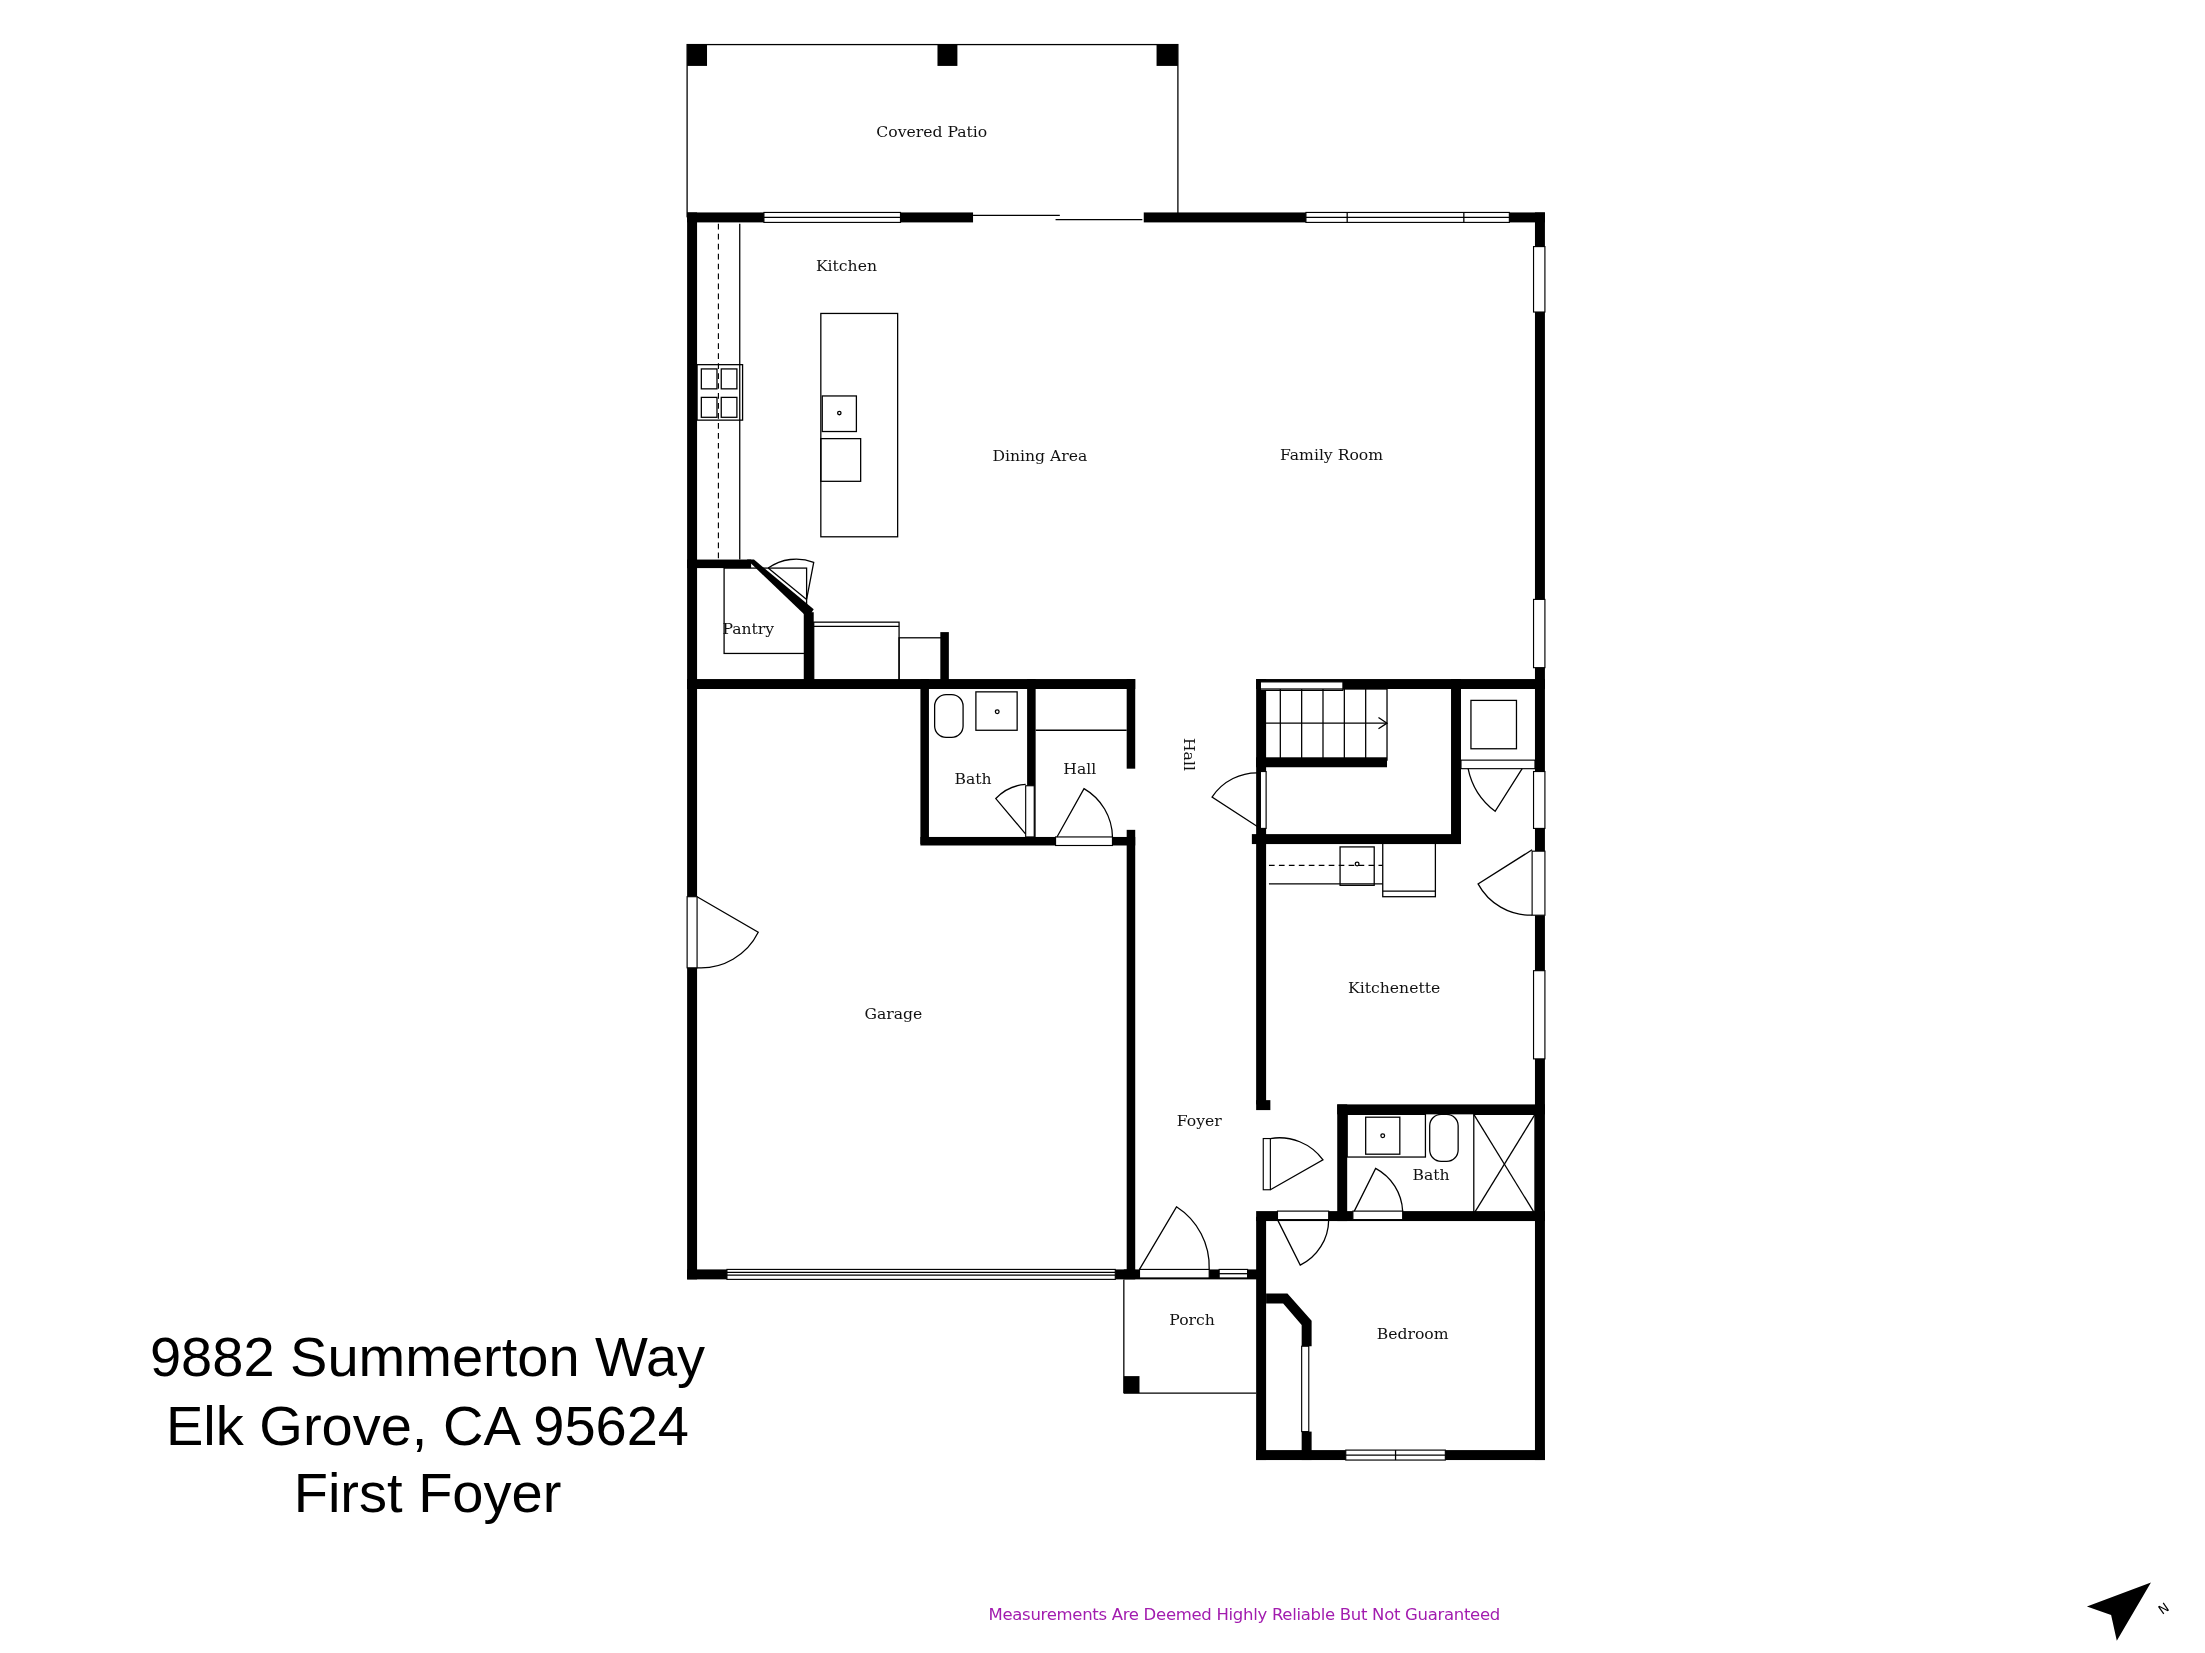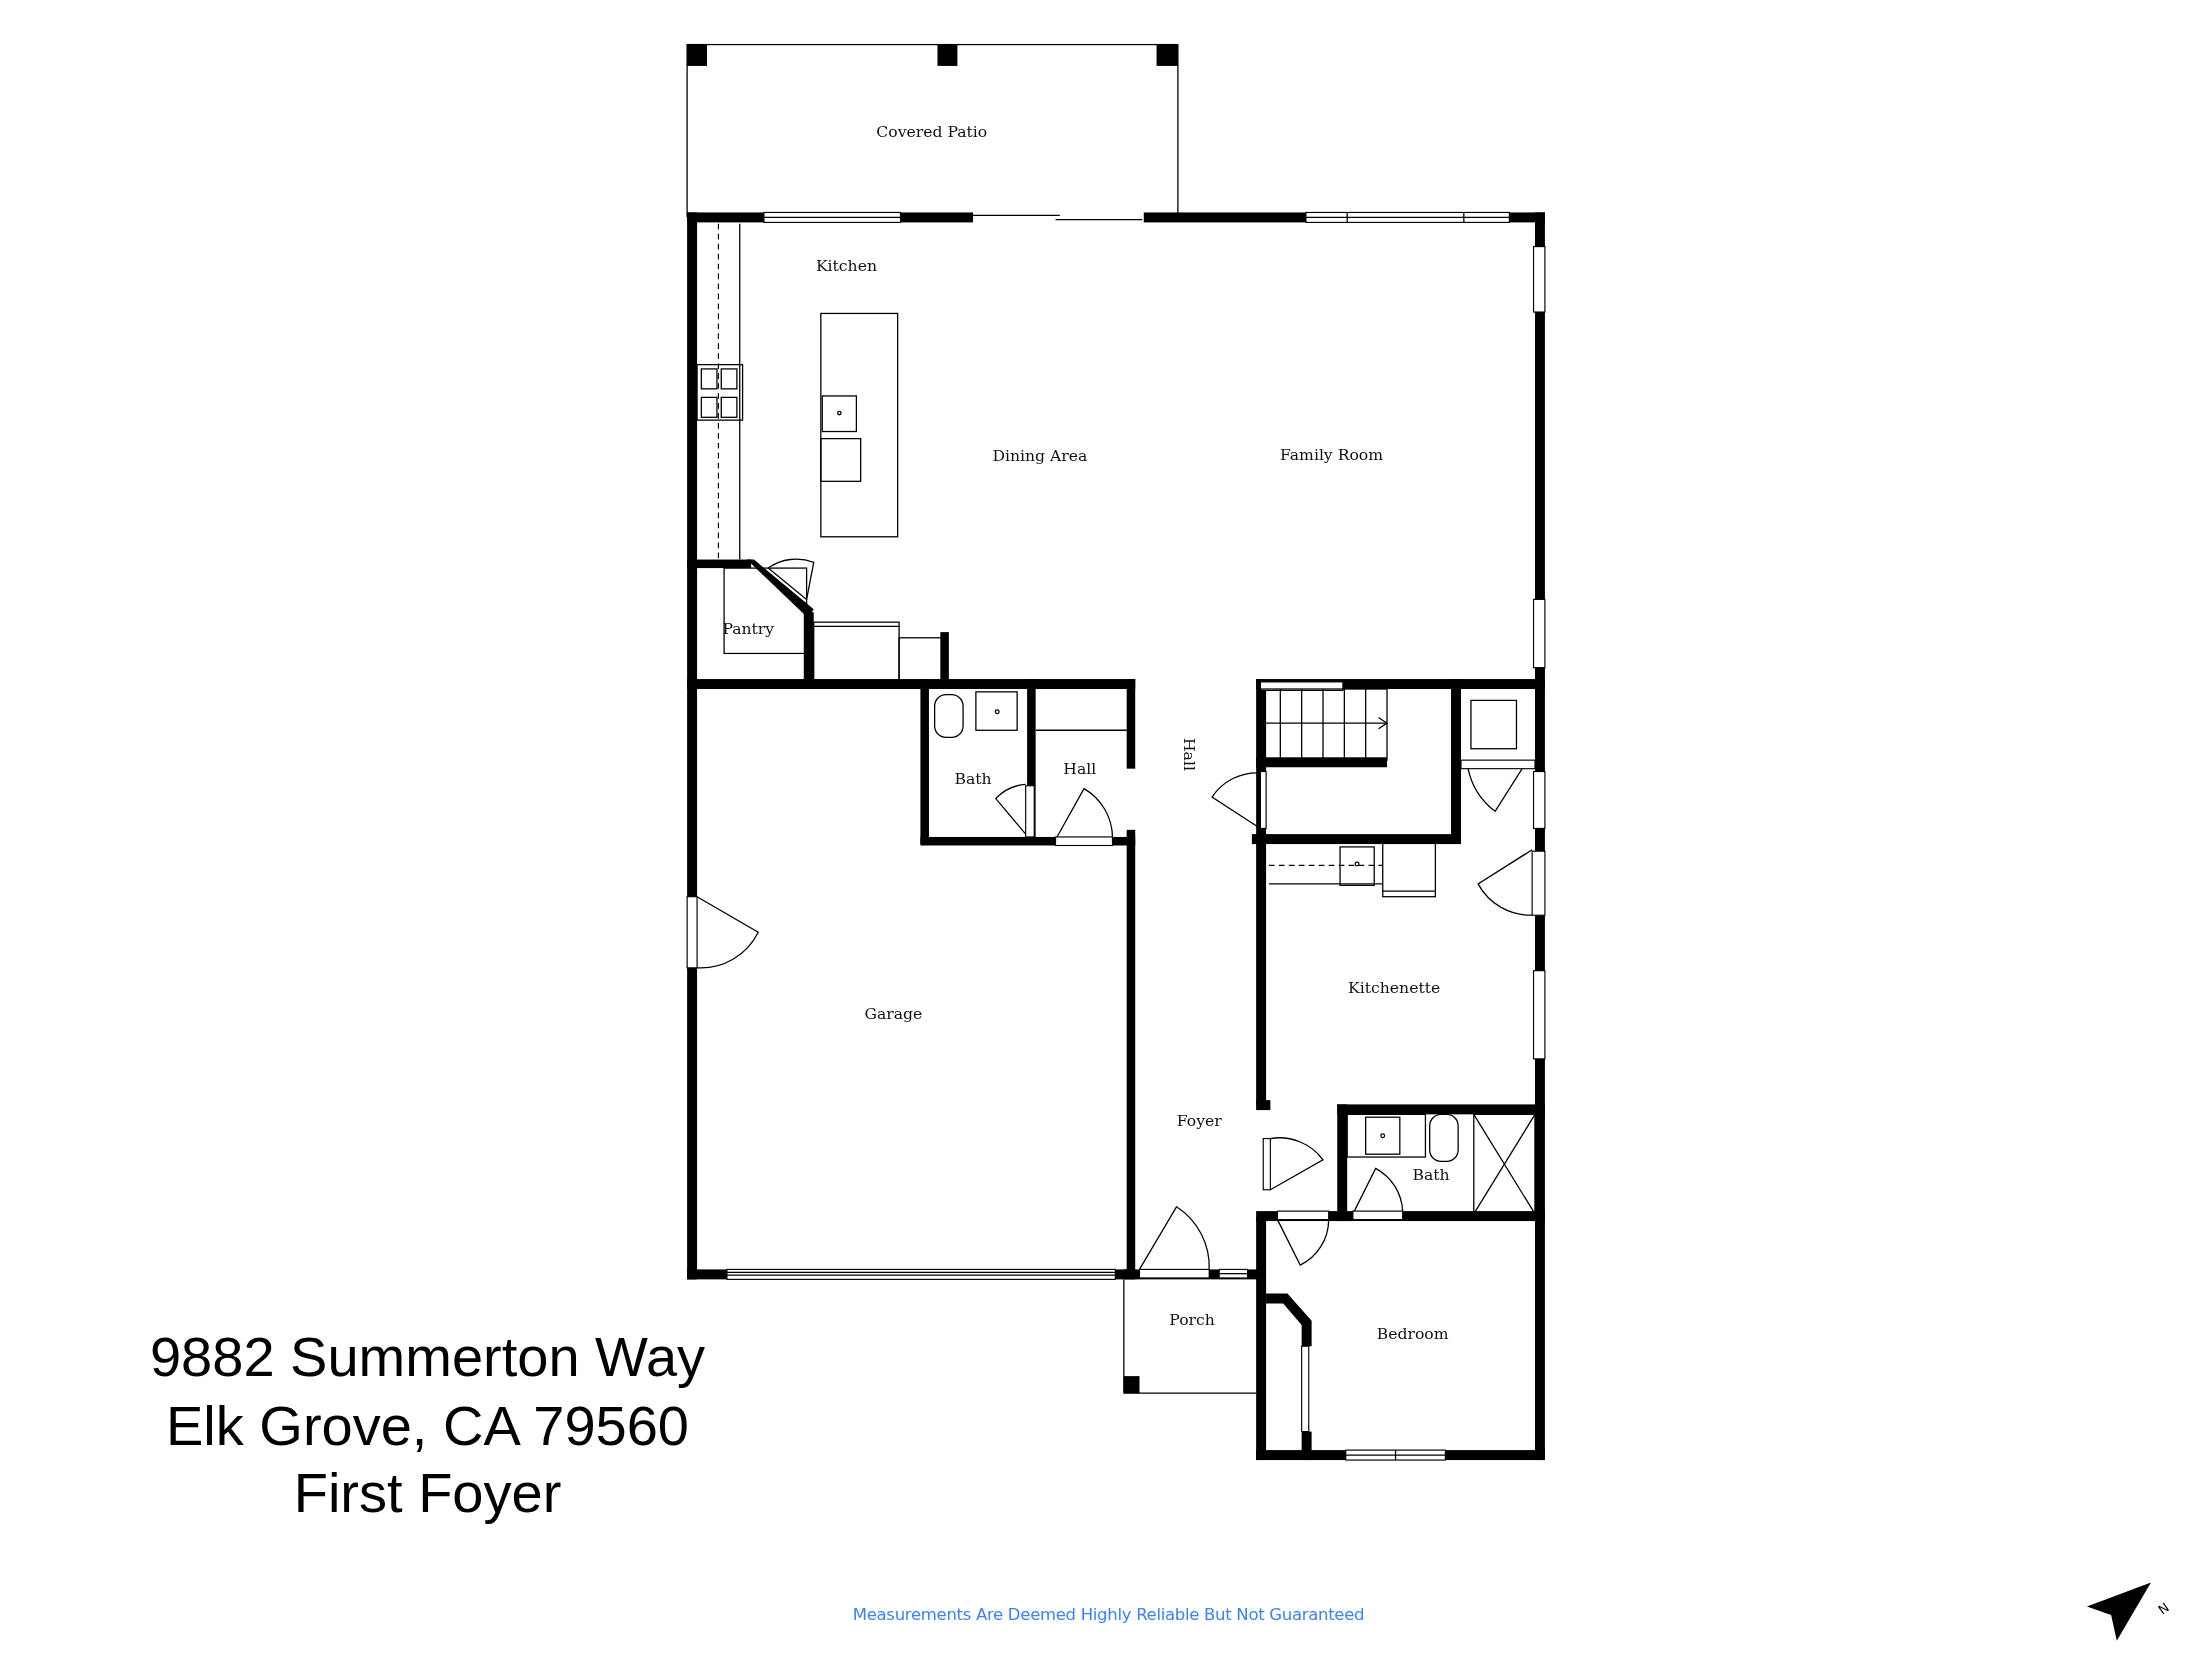--- a/index.html
+++ b/index.html
@@ -5,22 +5,22 @@
     html, body { margin: 0; padding: 0; background: #ffffff; }
     body { width: 2205px; height: 1654px; overflow: hidden; position: relative; }
     #plan { position: absolute; left: 0; top: 0; width: 2205px; height: 1654px; }
     .wall { fill: #000000; }
     .thin { fill: none; stroke: #000000; stroke-width: 0.9; }
     .win { fill: #ffffff; stroke: #000000; stroke-width: 0.8; }
     .dash { fill: none; stroke: #000000; stroke-width: 0.8; stroke-dasharray: 4 3; }
     .room-label { font-family: "DejaVu Serif", "Liberation Serif", serif; font-size: 11px; fill: #111111; text-anchor: middle; }
     .address { position: absolute; left: 138px; width: 579px; text-align: center;
                font-family: Liberation Sans, sans-serif; font-size: 56px; color: #000; line-height: 1; }
-    .disclaimer { position: absolute; left: 717px; width: 783px; top: 1605px; text-align: center;
-                  font-family: "DejaVu Sans", "Liberation Sans", sans-serif; font-size: 16.5px; color: #3b82f6; letter-spacing: -0.3px; }
+    .disclaimer { position: absolute; left: 717px; width: 783px; top: 1605px; text-align: right;
+                  font-family: "DejaVu Sans", "Liberation Sans", sans-serif; font-size: 16.5px; color: #a21caf; letter-spacing: -0.3px; }
   </style>
 </head>
 <body>
 
 <svg id="plan" viewBox="0 0 1550 1162" xmlns="http://www.w3.org/2000/svg">
 
   <g>
     <rect class="thin" x="483" y="31" width="345" height="121"></rect>
     <rect class="wall" x="483" y="31" width="14" height="15"></rect>
     <rect class="wall" x="659" y="31" width="14" height="15"></rect>
@@ -209,17 +209,17 @@
   <text class="room-label" x="838" y="931">Porch</text>
   <text class="room-label" x="993" y="941">Bedroom</text>
 
   <g>
     <polygon fill="#000000" points="1467,1129 1512,1112 1488,1153 1484,1135"></polygon>
     <text x="1520" y="1135" font-family="DejaVu Sans, sans-serif" font-size="9" transform="rotate(-35 1520 1135)">N</text>
   </g>
 </svg>
 
 <div class="address" style="top:1329px;">9882 Summerton Way</div>
-<div class="address" style="top:1398px;">Elk Grove, CA  79560</div>
+<div class="address" style="top:1398px;">Elk Grove, CA  95624</div>
 <div class="address" style="top:1465px;">First Foyer</div>
 
 <div class="disclaimer">Measurements Are Deemed Highly Reliable But Not Guaranteed</div>
 
 
 </body></html>

